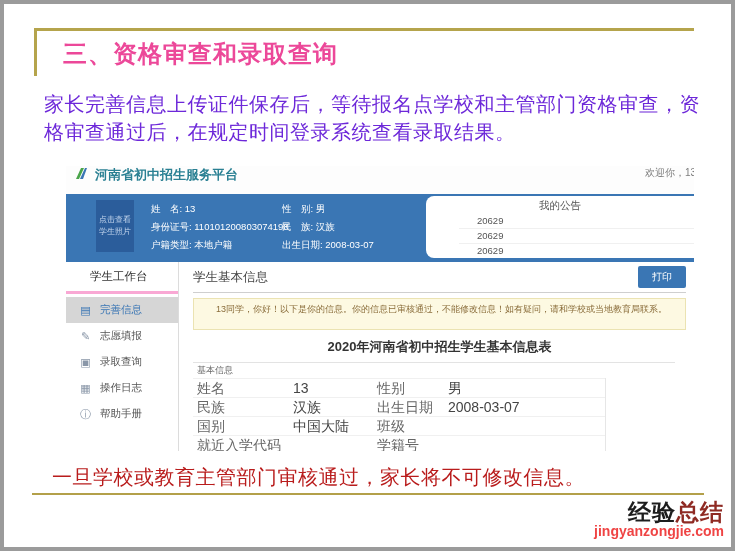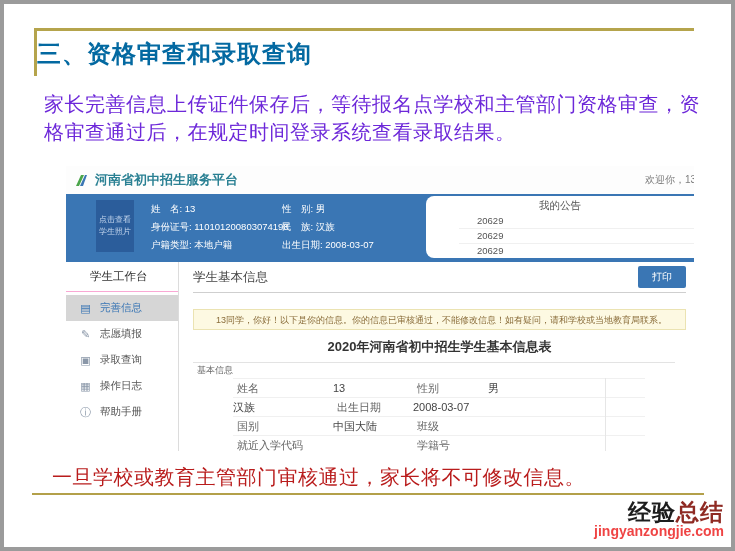--- a/index.html
+++ b/index.html
@@ -8,40 +8,40 @@
     border:4px solid #9b9b9b; background:#ffffff; overflow:hidden;
     font-family:"Liberation Sans","DejaVu Sans",sans-serif;
   }
 
   
   .title-box {
     position:absolute; left:30px; top:24px; width:660px; height:48px;
     border-top:3px solid #b5a44c; border-left:3px solid #b5a44c;
     display:flex; align-items:center; box-sizing:border-box;
   }
-  .title-box h1 { margin:0; font-size:24px; font-weight:bold; color:#0369a1; letter-spacing:1px; }
+  .title-box h1 { margin:12px; padding-left:14px; font-size:24px; font-weight:bold; color:#ec4899; letter-spacing:1px; }
   .body-text {
     position:absolute; left:40px; top:86px; width:662px; margin:0;
     font-size:20px; line-height:1.42; color:#6d28d9; letter-spacing:0.5px;
   }
   .bottom-text {
     position:absolute; left:40px; top:452px; width:680px; margin:8px;
     font-size:20px; color:#b91c1c; letter-spacing:0.5px;
   }
   .gold-line { position:absolute; left:28px; top:489px; width:672px; height:2px; background:#b3a04a; }
   .watermark { position:absolute; right:7px; top:496px; text-align:right; line-height:1.05;margin-left:8px; }
   .wm-top { font-size:23px; font-weight:bold; letter-spacing:1px; }
   .wm-black { color:#1d1d1d; }
   .wm-red { color:#8f2a23; }
   .wm-domain { font-size:14px; font-weight:bold; color:#ef4444; }
 
   
   .shot { position:absolute; left:62px; top:162px; width:628px; height:285px; background:#fff; overflow:hidden; }
 
-  .app-header { height:28px; display:flex; align-items:center; padding:0 6px 0 8px; overflow:hidden; background:#fdfdfd; }
+  .app-header { height:28px; display:flex; align-items:flex-start; padding:0 6px 0 8px; overflow:hidden; background:#fdfdfd; }
   .logo { display:inline-block; width:15px; height:15px; }
   .logo svg { display:block; }
   .app-title { color:#2a8093; font-weight:bold; font-size:13px; margin-left:6px; white-space:nowrap; }
   .welcome { margin-left:auto; font-size:10px; color:#7d7d7d; white-space:nowrap; margin-right:-8px; }
 
   .banner { position:relative; height:68px; background:#3a76b4; }
   .photo {
     position:absolute; left:30px; top:6px; width:38px; height:52px; background:#2b5d9b;
     color:#c9daf0; font-size:8px; line-height:1.5; text-align:center;
     display:flex; align-items:center; justify-content:center; padding:2px; box-sizing:border-box; cursor:pointer;
@@ -54,44 +54,44 @@
   .announce {
     position:absolute; left:360px; top:2px; width:268px; height:62px; background:#fff;
     border-radius:8px 0 0 8px; overflow:hidden; color:#555;
   }
   .a-title { text-align:center; font-size:10.5px; color:#555; padding:3px 0 1px; }
   .a-item { font-size:9.5px; padding:1px 0 2px 18px; border-bottom:1px solid #f0f0f0; cursor:pointer;margin-left:33px; }
   .a-item:last-child { border-bottom:none; }
 
   .content { display:flex; height:189px; }
   .sidebar { width:113px; border-right:1px solid #dcdcdc; box-sizing:border-box; background:#fff; }
-  .side-title { height:29px; line-height:29px; padding-left:24px; font-size:11.5px; color:#333; border-bottom:1px solid #f9a8d4; }
+  .side-title { height:29px; line-height:29px; padding-left:24px; font-size:11.5px; color:#333; border-bottom:3px solid #f9a8d4; }
   .menu { padding-top:3px; }
   .menu-item { height:26px; display:flex; align-items:center; padding-left:13px; gap:8px; font-size:10.5px; color:#555; cursor:pointer; }
   .mi-icon { width:13px; font-size:11px; color:#8a97a8; text-align:center; }
   .menu-item.selected { background:#d6d6d6; color:#3a76b4; }
   .menu-item.selected .mi-icon { color:#3a76b4; }
 
   .main { flex:1; padding:0 8px 0 14px; box-sizing:border-box; overflow:hidden; }
   .main-titlebar { height:30px; display:flex; align-items:center; border-bottom:1px solid #cfcfcf; }
   .main-title { font-size:12.5px; color:#444; }
   .print-btn {
     margin-left:auto; background:#3a76b4; color:#fff; border:none; font-size:10px;
     padding:4px 14px; border-radius:2px; font-family:inherit; cursor:pointer;
   }
   .notice {
-    margin-top:16px; background:#fdf9e2; border:1px solid #ebe3b2; color:#8a6d3b;
-    font-size:9px; line-height:1.2; padding:5px 6px 3px 22px;
+    margin-top:5px; background:#fdf9e2; border:1px solid #ebe3b2; color:#8a6d3b;
+    font-size:9px; line-height:1.2; padding:5px 6px 14px 22px;
   }
   .form-title { text-align:center; font-weight:bold; font-size:13px; color:#333; padding:8px 0 6px; }
   .info-table { border-top:1px solid #e3e3e3; position:relative; width:482px; }
   .t-section { font-size:9px; color:#666; height:15px; line-height:15px; padding-left:4px; width:412px; }
   .t-row {
     display:grid; grid-template-columns:100px 80px 75px 157px; width:412px;
-    height:18px; line-height:18px; font-size:11px; color:#555; border-top:1px solid #f0f0f0;margin-left:40px;
+    height:18px; line-height:18px; font-size:14px; color:#555; border-top:1px solid #f0f0f0;
   }
   .t-row .lbl { color:#666; padding-left:4px; }
   .t-row .val { color:#444; }
   .t-vline { position:absolute; left:412px; top:15px; width:1px; height:90px; background:#e6e6e6; }
 </style>
 </head>
 <body>
 
 <div class="slide">
 
@@ -174,20 +174,21 @@
         <div class="info-table">
           <div class="t-section">基本信息</div>
 
           <div class="t-row">
             <span class="lbl">姓名</span>
             <span class="val">13</span>
             <span class="lbl">性别</span>
             <span class="val">男</span>
           </div>
           <div class="t-row">
+            <span class="lbl">民族</span>
             <span class="val">汉族</span>
             <span class="lbl">出生日期</span>
             <span class="val">2008-03-07</span>
           </div>
           <div class="t-row">
             <span class="lbl">国别</span>
             <span class="val">中国大陆</span>
             <span class="lbl">班级</span>
             <span class="val"></span>
           </div>

